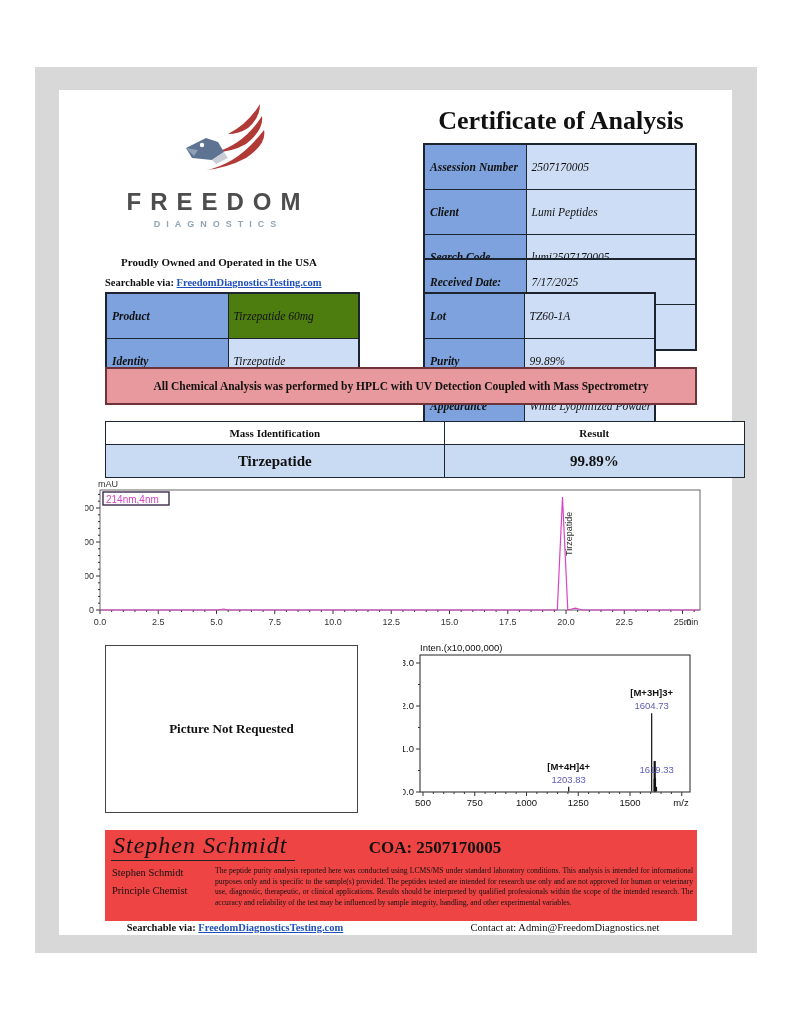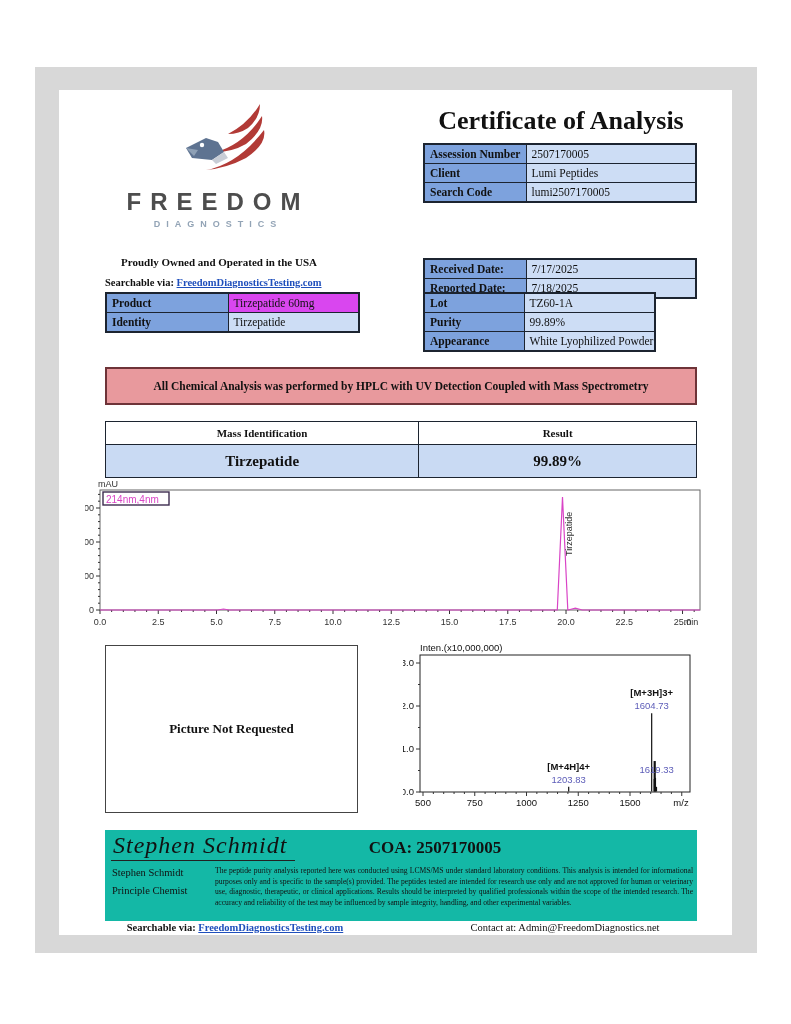--- a/index.html
+++ b/index.html
@@ -13,34 +13,34 @@
          font-size:24px;font-weight:700;letter-spacing:9px;color:#4d4d4d;}
   .brand-sub{left:98px;top:219px;width:240px;text-align:center;font-family:"Liberation Sans",sans-serif;
          font-size:9px;font-weight:700;letter-spacing:6px;color:#93a4b6;}
   .tagline{left:88px;top:256px;width:262px;text-align:center;font-size:11px;font-weight:700;}
   .search-top{left:105px;top:277px;font-size:10.5px;font-weight:700;}
   a.link{color:#1f4fbc;text-decoration:underline;font-weight:700;}
 
   .title{left:420px;top:106px;width:282px;text-align:center;font-size:26px;font-weight:700;}
 
   table.kv{border-collapse:collapse;table-layout:fixed;}
-  table.kv td{border:1px solid #1c2430;padding:0 5px;font-size:11.5px;height:18px;overflow:hidden;white-space:nowrap;}
+  table.kv td{border:1px solid #1c2430;padding:13px 5px;font-size:11.5px;height:18px;overflow:hidden;white-space:nowrap;font-style:italic;}
   table.kv{border:2px solid #1c2430;}
   td.hd{font-weight:700;}
   .t-info{left:423px;top:143px;width:274px;}
   .t-dates{left:423px;top:218px;width:274px;margin-top:40px;}
   .t-prod{left:105px;top:292px;width:255px;}
   .t-det{left:423px;top:292px;width:233px;}
 
   .banner{left:105px;top:367px;width:592px;height:38px;border:2px solid #6e3338;box-sizing:border-box;
           display:flex;align-items:center;justify-content:center;font-size:11.5px;font-weight:700;text-align:center;}
 
   table.mass{border-collapse:collapse;table-layout:fixed;border:1.5px solid #1c2430;}
   table.mass td{border:1px solid #1c2430;text-align:center;}
-  .t-mass{left:105px;top:421px;width:592px;}
+  .t-mass{left:105px;top:421px;width:640px;}
   .t-mass .mh{font-size:11px;font-weight:700;height:20px;background:#ffffff;}
   .t-mass .mv{font-size:15px;font-weight:700;height:30px;}
 
   .chromo-wrap{left:85px;top:478px;width:620px;height:157px;}
   .spect-wrap{left:403px;top:643px;width:300px;height:172px;}
 
   .picture-box{left:105px;top:645px;width:253px;height:168px;border:1.5px solid #444;box-sizing:border-box;
                display:flex;align-items:center;justify-content:center;font-size:13px;font-weight:700;background:#fff;}
 
   .sig-block{left:105px;top:830px;width:592px;height:91px;}
@@ -118,21 +118,21 @@
   </table>
 
 <table class="abs kv t-prod">
   <colgroup>
       <col style="width:122px">
       <col>
     </colgroup>
   <tbody>
       <tr>
         <td class="hd" style="background: rgb(125, 162, 221);">Product</td>
-      <td class="vv" style="background: #d946ef;">Tirzepatide 60mg</td>
+      <td class="vv" style="background: #4d7c0f;">Tirzepatide 60mg</td>
       </tr>
   <tr>
         <td class="hd" style="background: rgb(125, 162, 221);">Identity</td>
       <td class="vv" style="background: rgb(205, 221, 245);">Tirzepatide</td>
       </tr>
 </tbody>
   </table>
 
 <table class="abs kv t-det">
   <colgroup>
@@ -327,21 +327,21 @@
       <line x1="252.46099999999998" y1="148.5" x2="252.46099999999998" y2="134.81" stroke="#111" stroke-width="1.2"></line>
       <line x1="253.49599999999998" y1="148.5" x2="253.49599999999998" y2="143.84" stroke="#111" stroke-width="1.2"></line>
       <text x="165.69280999999998" y="126.84" text-anchor="middle" font-size="9.5" font-weight="bold" font-family="Liberation Sans, sans-serif" fill="#111">[M+4H]4+</text>
       <text x="165.69280999999998" y="139.84" text-anchor="middle" font-size="9.5" font-family="Liberation Sans, sans-serif" fill="#5c5cb8">1203.83</text>
       <text x="248.67910999999998" y="53.31" text-anchor="middle" font-size="9.5" font-weight="bold" font-family="Liberation Sans, sans-serif" fill="#111">[M+3H]3+</text>
       <text x="248.67910999999998" y="66.31" text-anchor="middle" font-size="9.5" font-family="Liberation Sans, sans-serif" fill="#5c5cb8">1604.73</text>
       <text x="253.70130999999998" y="130.04000000000002" text-anchor="middle" font-size="9.5" font-family="Liberation Sans, sans-serif" fill="#5c5cb8">1619.33</text>
     </svg>
 </div>
 
-<div class="abs sig-block" style="background: #14b8a6;">
+<div class="abs sig-block" style="background: #ef4444;">
   <span class="sig-script">Stephen Schmidt</span>
   <span class="sig-name">Stephen Schmidt</span>
   <span class="sig-title">Principle Chemist</span>
   <span class="sig-coa">COA: 2507170005</span>
   <span class="sig-disc">The peptide purity analysis reported here was conducted using LCMS/MS under standard laboratory conditions. This analysis is intended for informational purposes only and is specific to the sample(s) provided. The peptides tested are intended for research use only and are not approved for human or veterinary use, diagnostic, therapeutic, or clinical applications. Results should be interpreted by qualified professionals within the scope of the intended research. The accuracy and reliability of the test may be influenced by sample integrity, handling, and other experimental variables.</span>
 </div>
 
 <div class="abs footer-left">
   <span>Searchable via:</span>
   <a class="link" href="#">FreedomDiagnosticsTesting.com</a>

